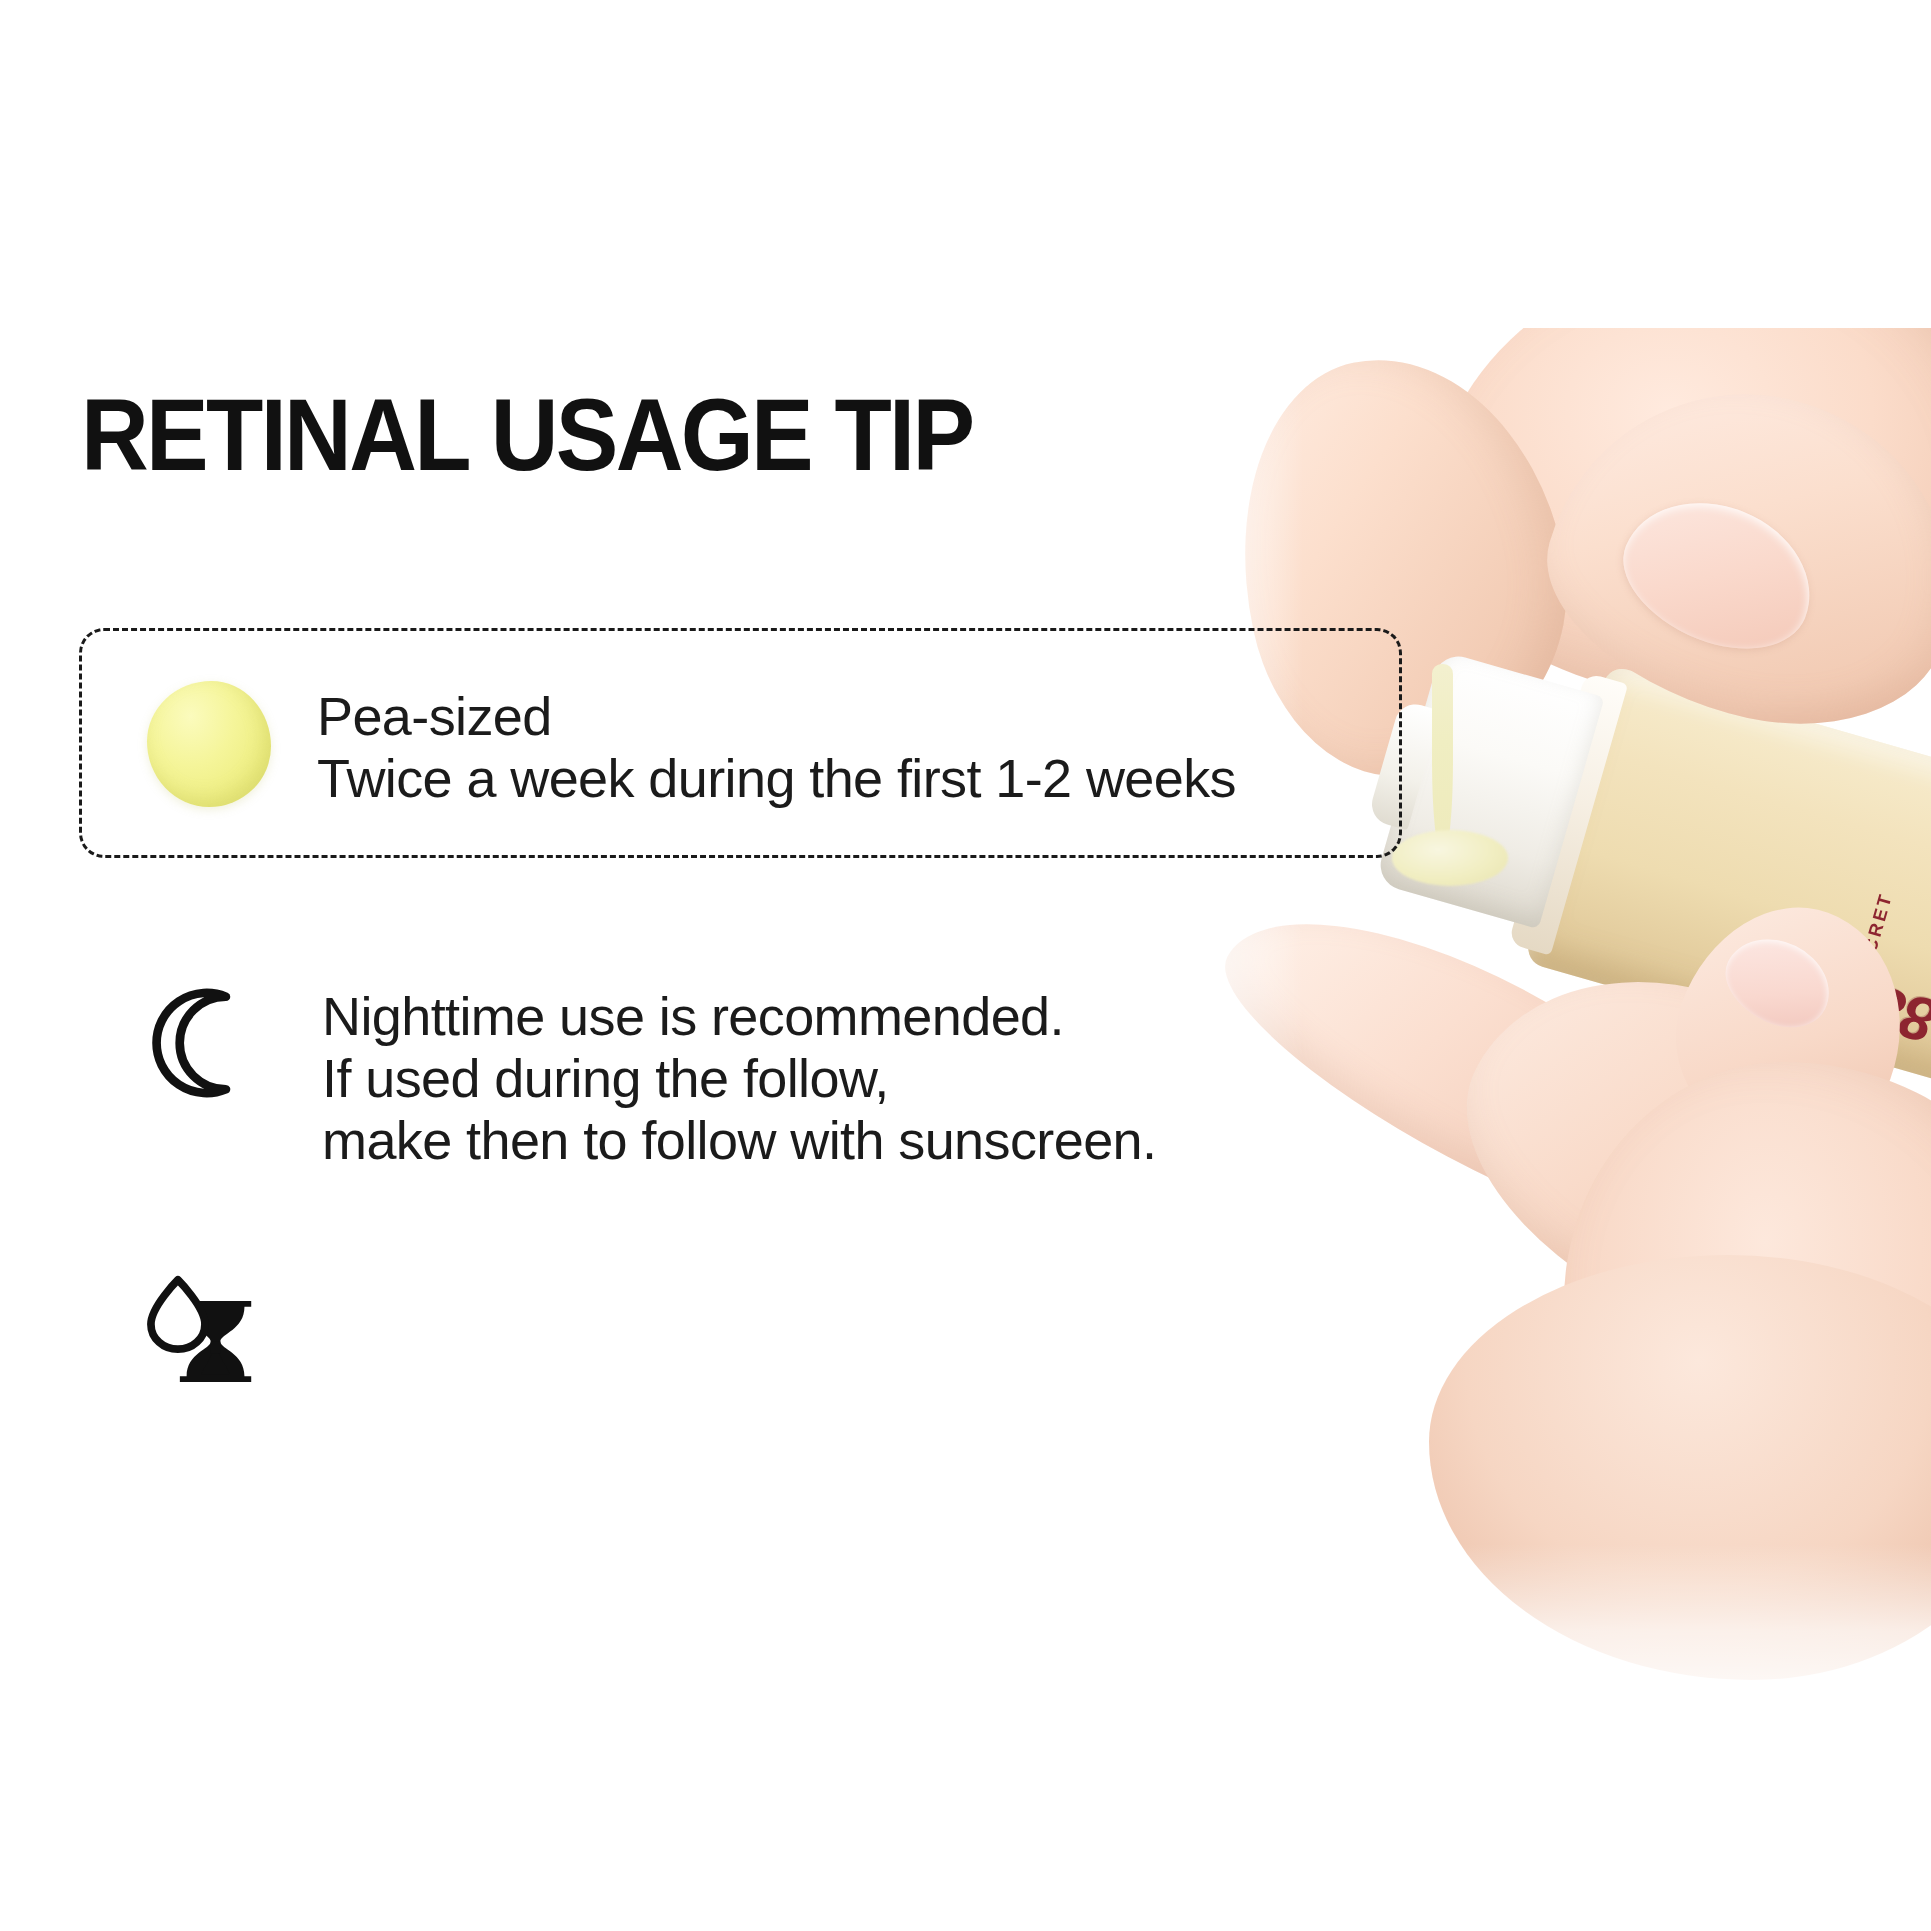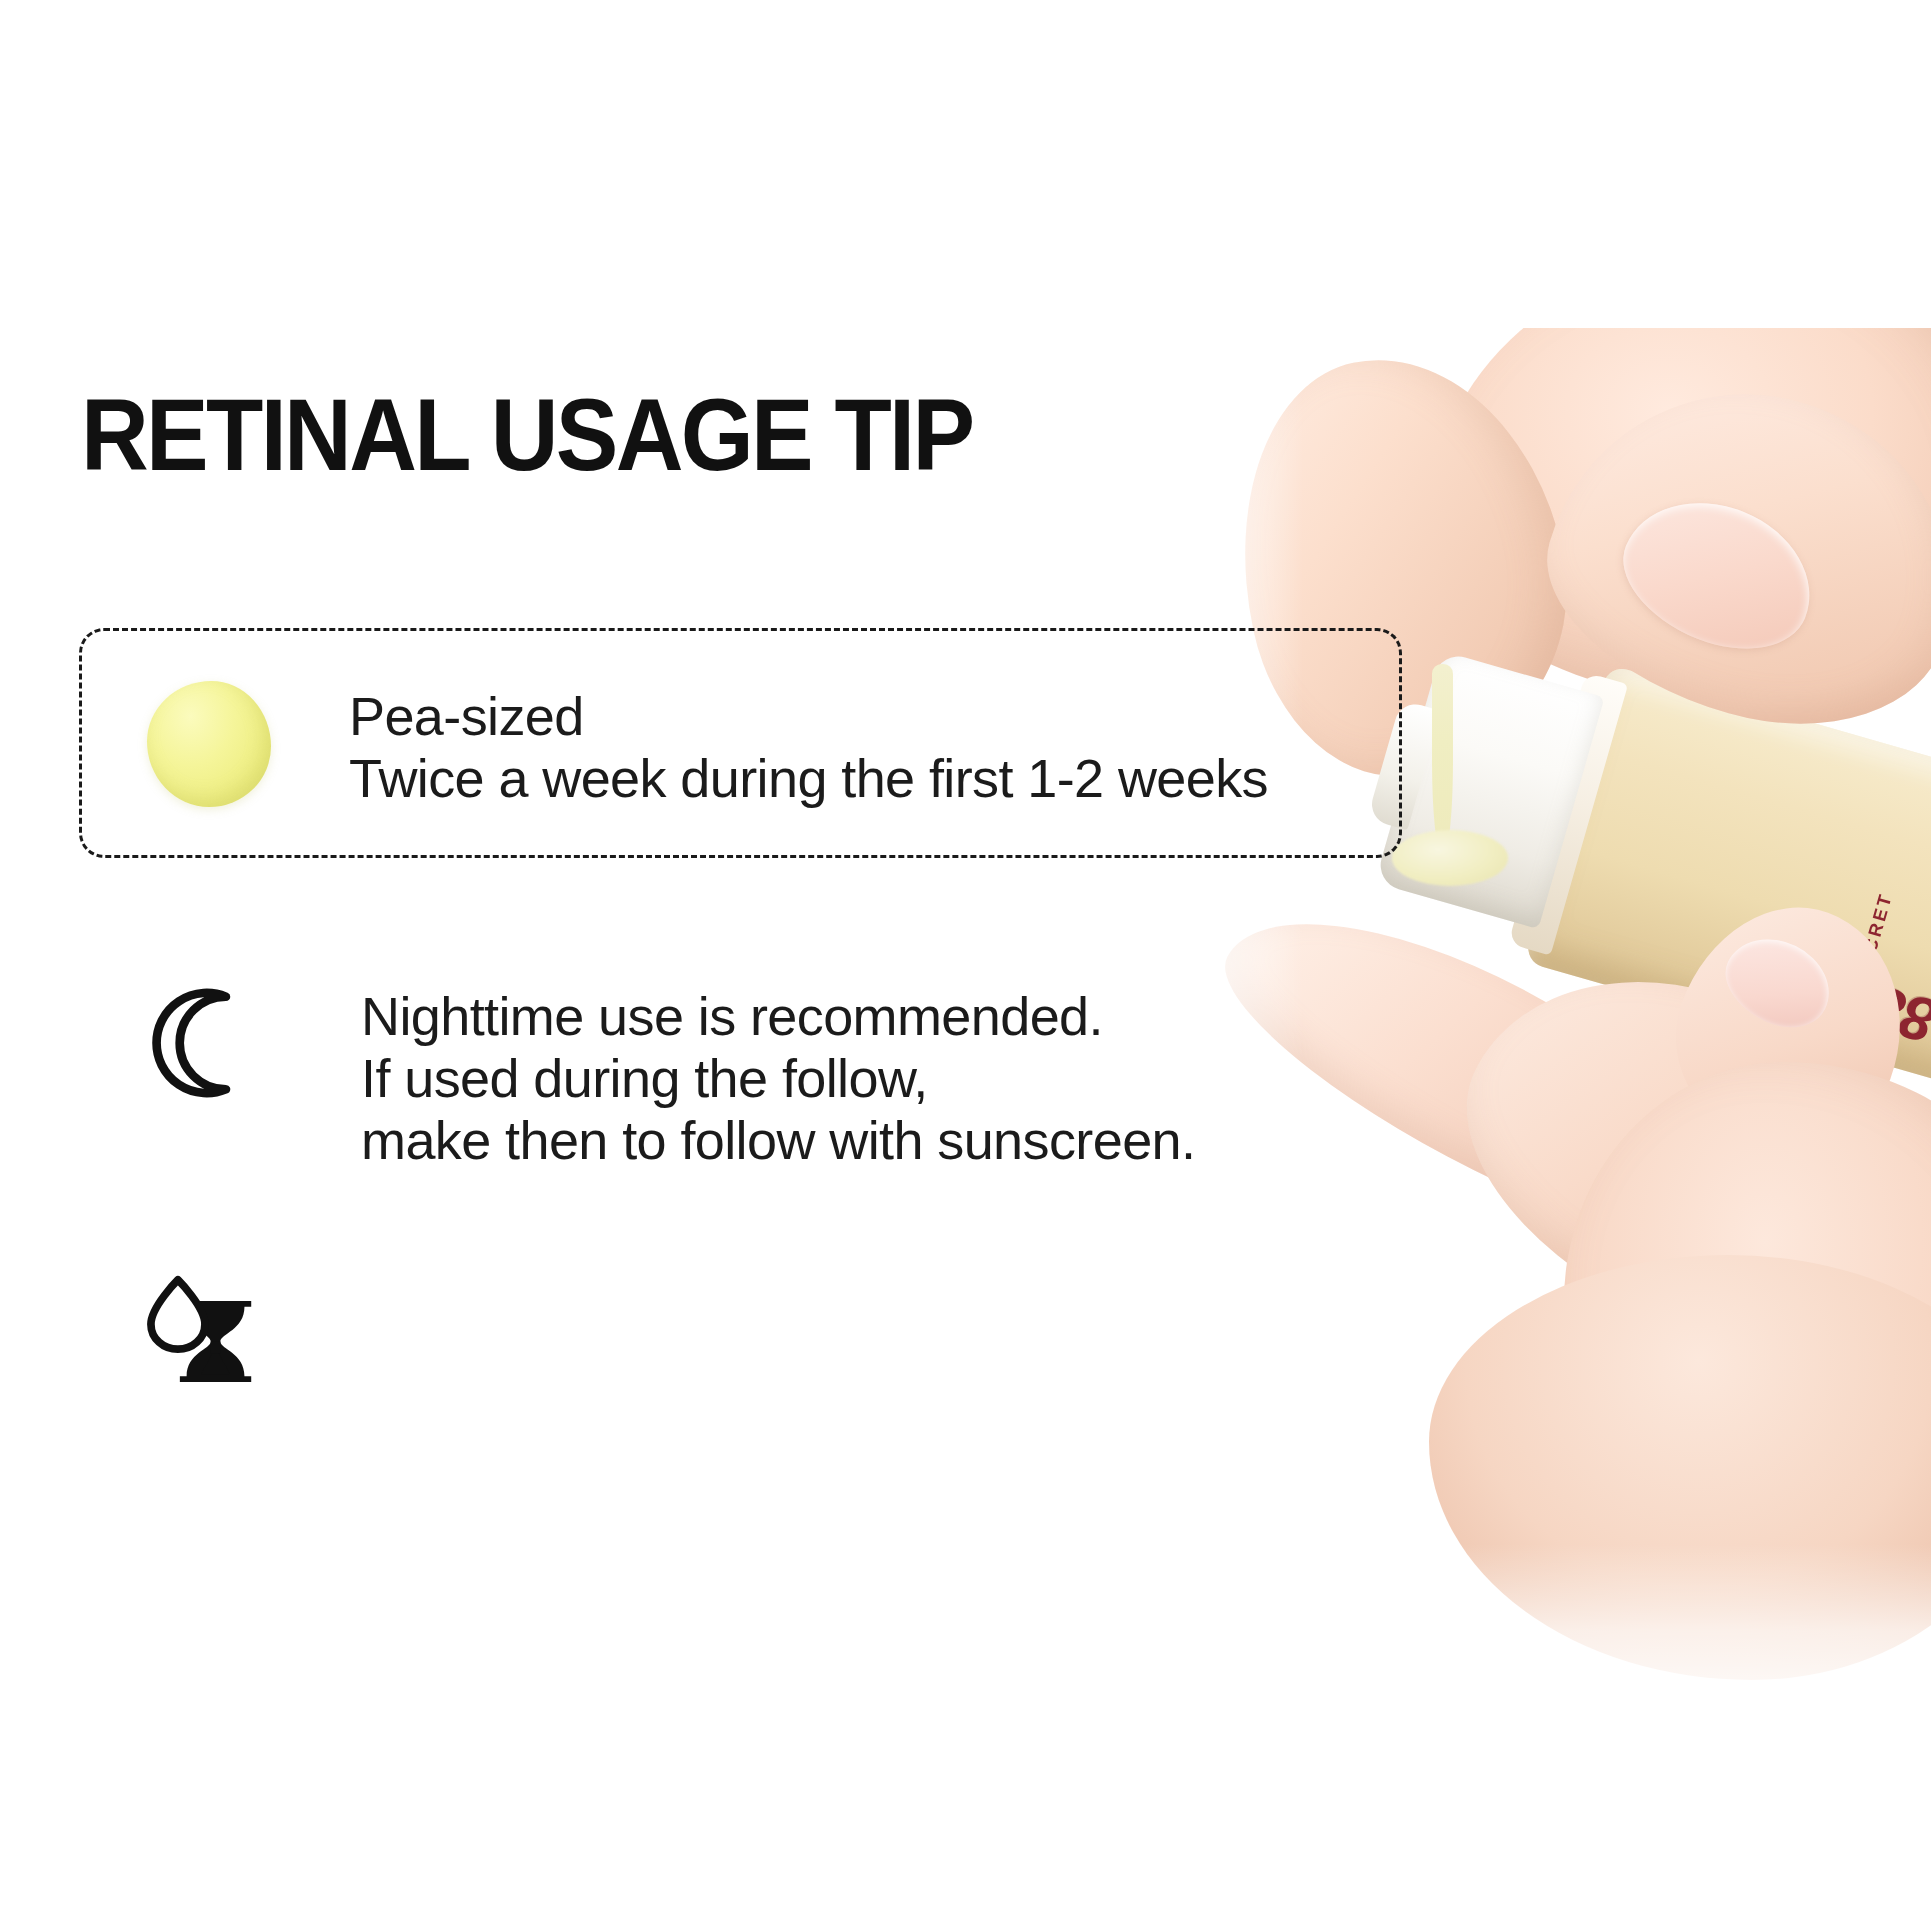--- a/index.html
+++ b/index.html
@@ -253,28 +253,28 @@
     color:#1b1b1b;
     letter-spacing:-0.6px;
     white-space:nowrap;
   }
 
   .block {
     position:absolute;
     color:#1b1b1b;
     letter-spacing:-0.6px;
   }
-  #block-night { left:329px; top:985px; font-size:54px; line-height:1.15; white-space:nowrap; }
+  #block-night { left:322px; top:985px; font-size:54px; line-height:1.15; white-space:nowrap; }
   #block-tol   { left:317px; top:1284px; font-size:54px; line-height:1.15; white-space:nowrap; }
 
   .icon-slot { position:absolute; }
   #icon-moon { left:145px; top:985px; width:106px; height:116px; }
   #icon-hour { left:145px; top:1274px; width:116px; height:135px; }
 
-  .nowrap { white-space:nowrap;margin-left:32px; }
+  .nowrap { white-space:nowrap; }
 </style>
 </head>
 <body>
 
 <div id="canvas">
 
   <div id="photo">
 
     <div class="hand-mass" id="knuckles"></div>
     <div id="finger-index"></div>

